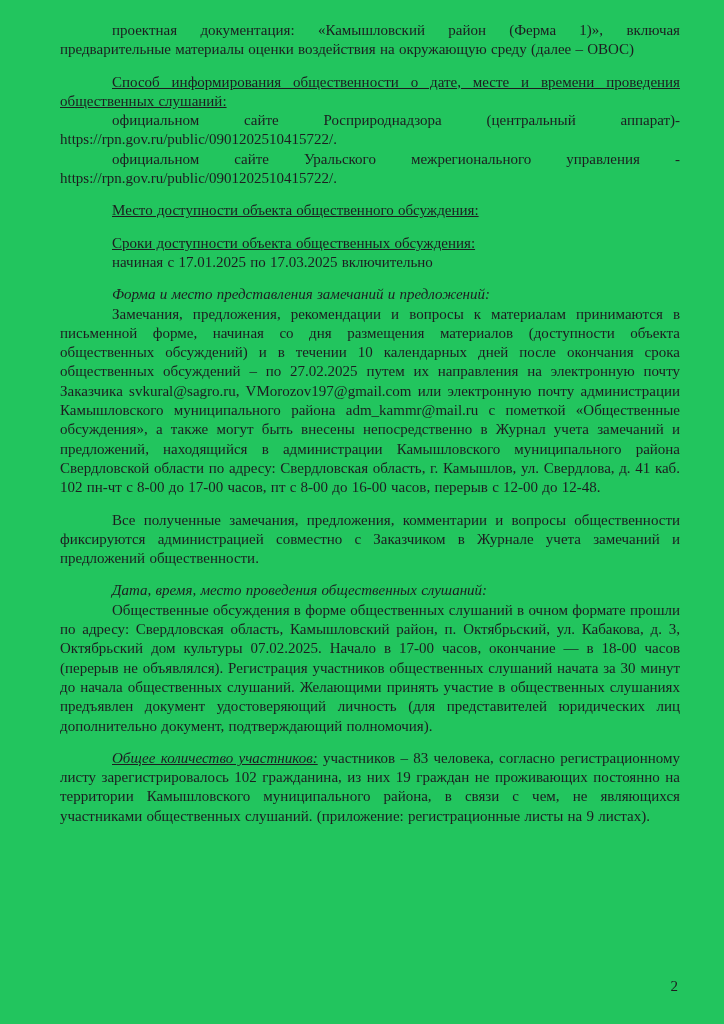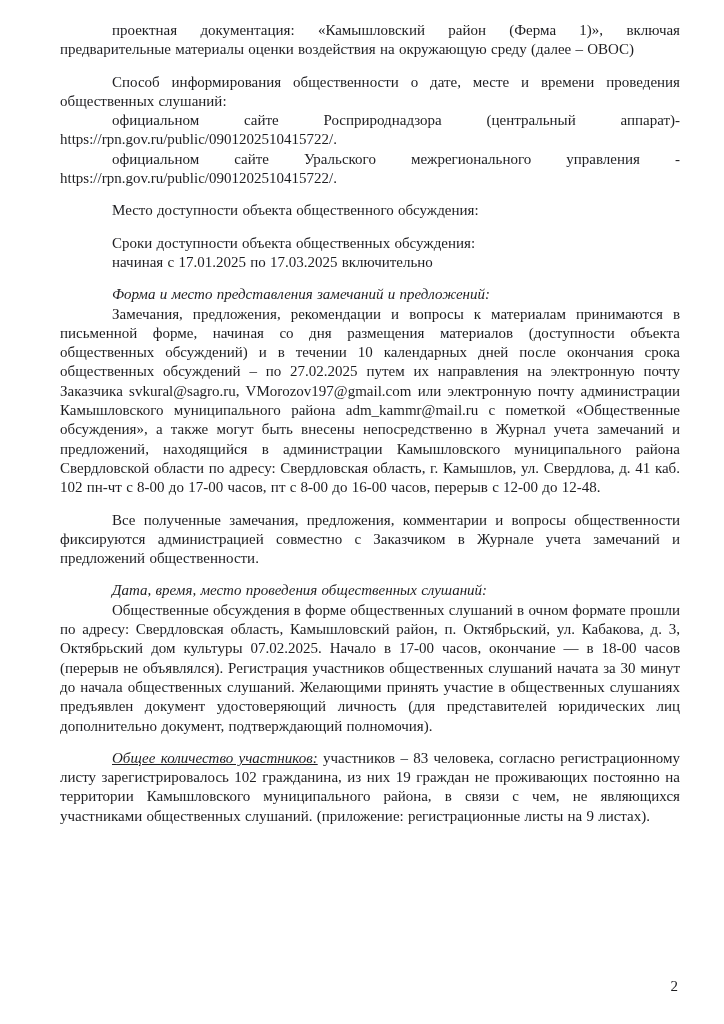--- a/index.html
+++ b/index.html
@@ -5,40 +5,41 @@
   html, body {
     margin: 0;
     padding: 0;
     background: #e8e8e8;
   }
   .page {
     position: relative;
     width: 724px;
     height: 1024px;
     margin: 0 auto;
-    background: #ffffff;
+    background: #22c55e;
     overflow: hidden;
     font-family: "Liberation Serif", "DejaVu Serif", serif;
     color: #1d1d20;
   }
   .content {
     position: absolute;
     left: 60px;
     top: 21px;
     width: 620px;
   }
   .content p {
     margin: 0;
     font-size: 15px;
     line-height: 19.3px;
     text-align: justify;
     text-indent: 52px;
     word-spacing: 0.5px;
   }
   .heading-u {
+    text-decoration: underline;
   }
   .heading-iu {
     font-style: italic;
   }
   .lead-iu {
     font-style: italic;
     text-decoration: underline;
   }
   .spacer {
     height: 13px;

